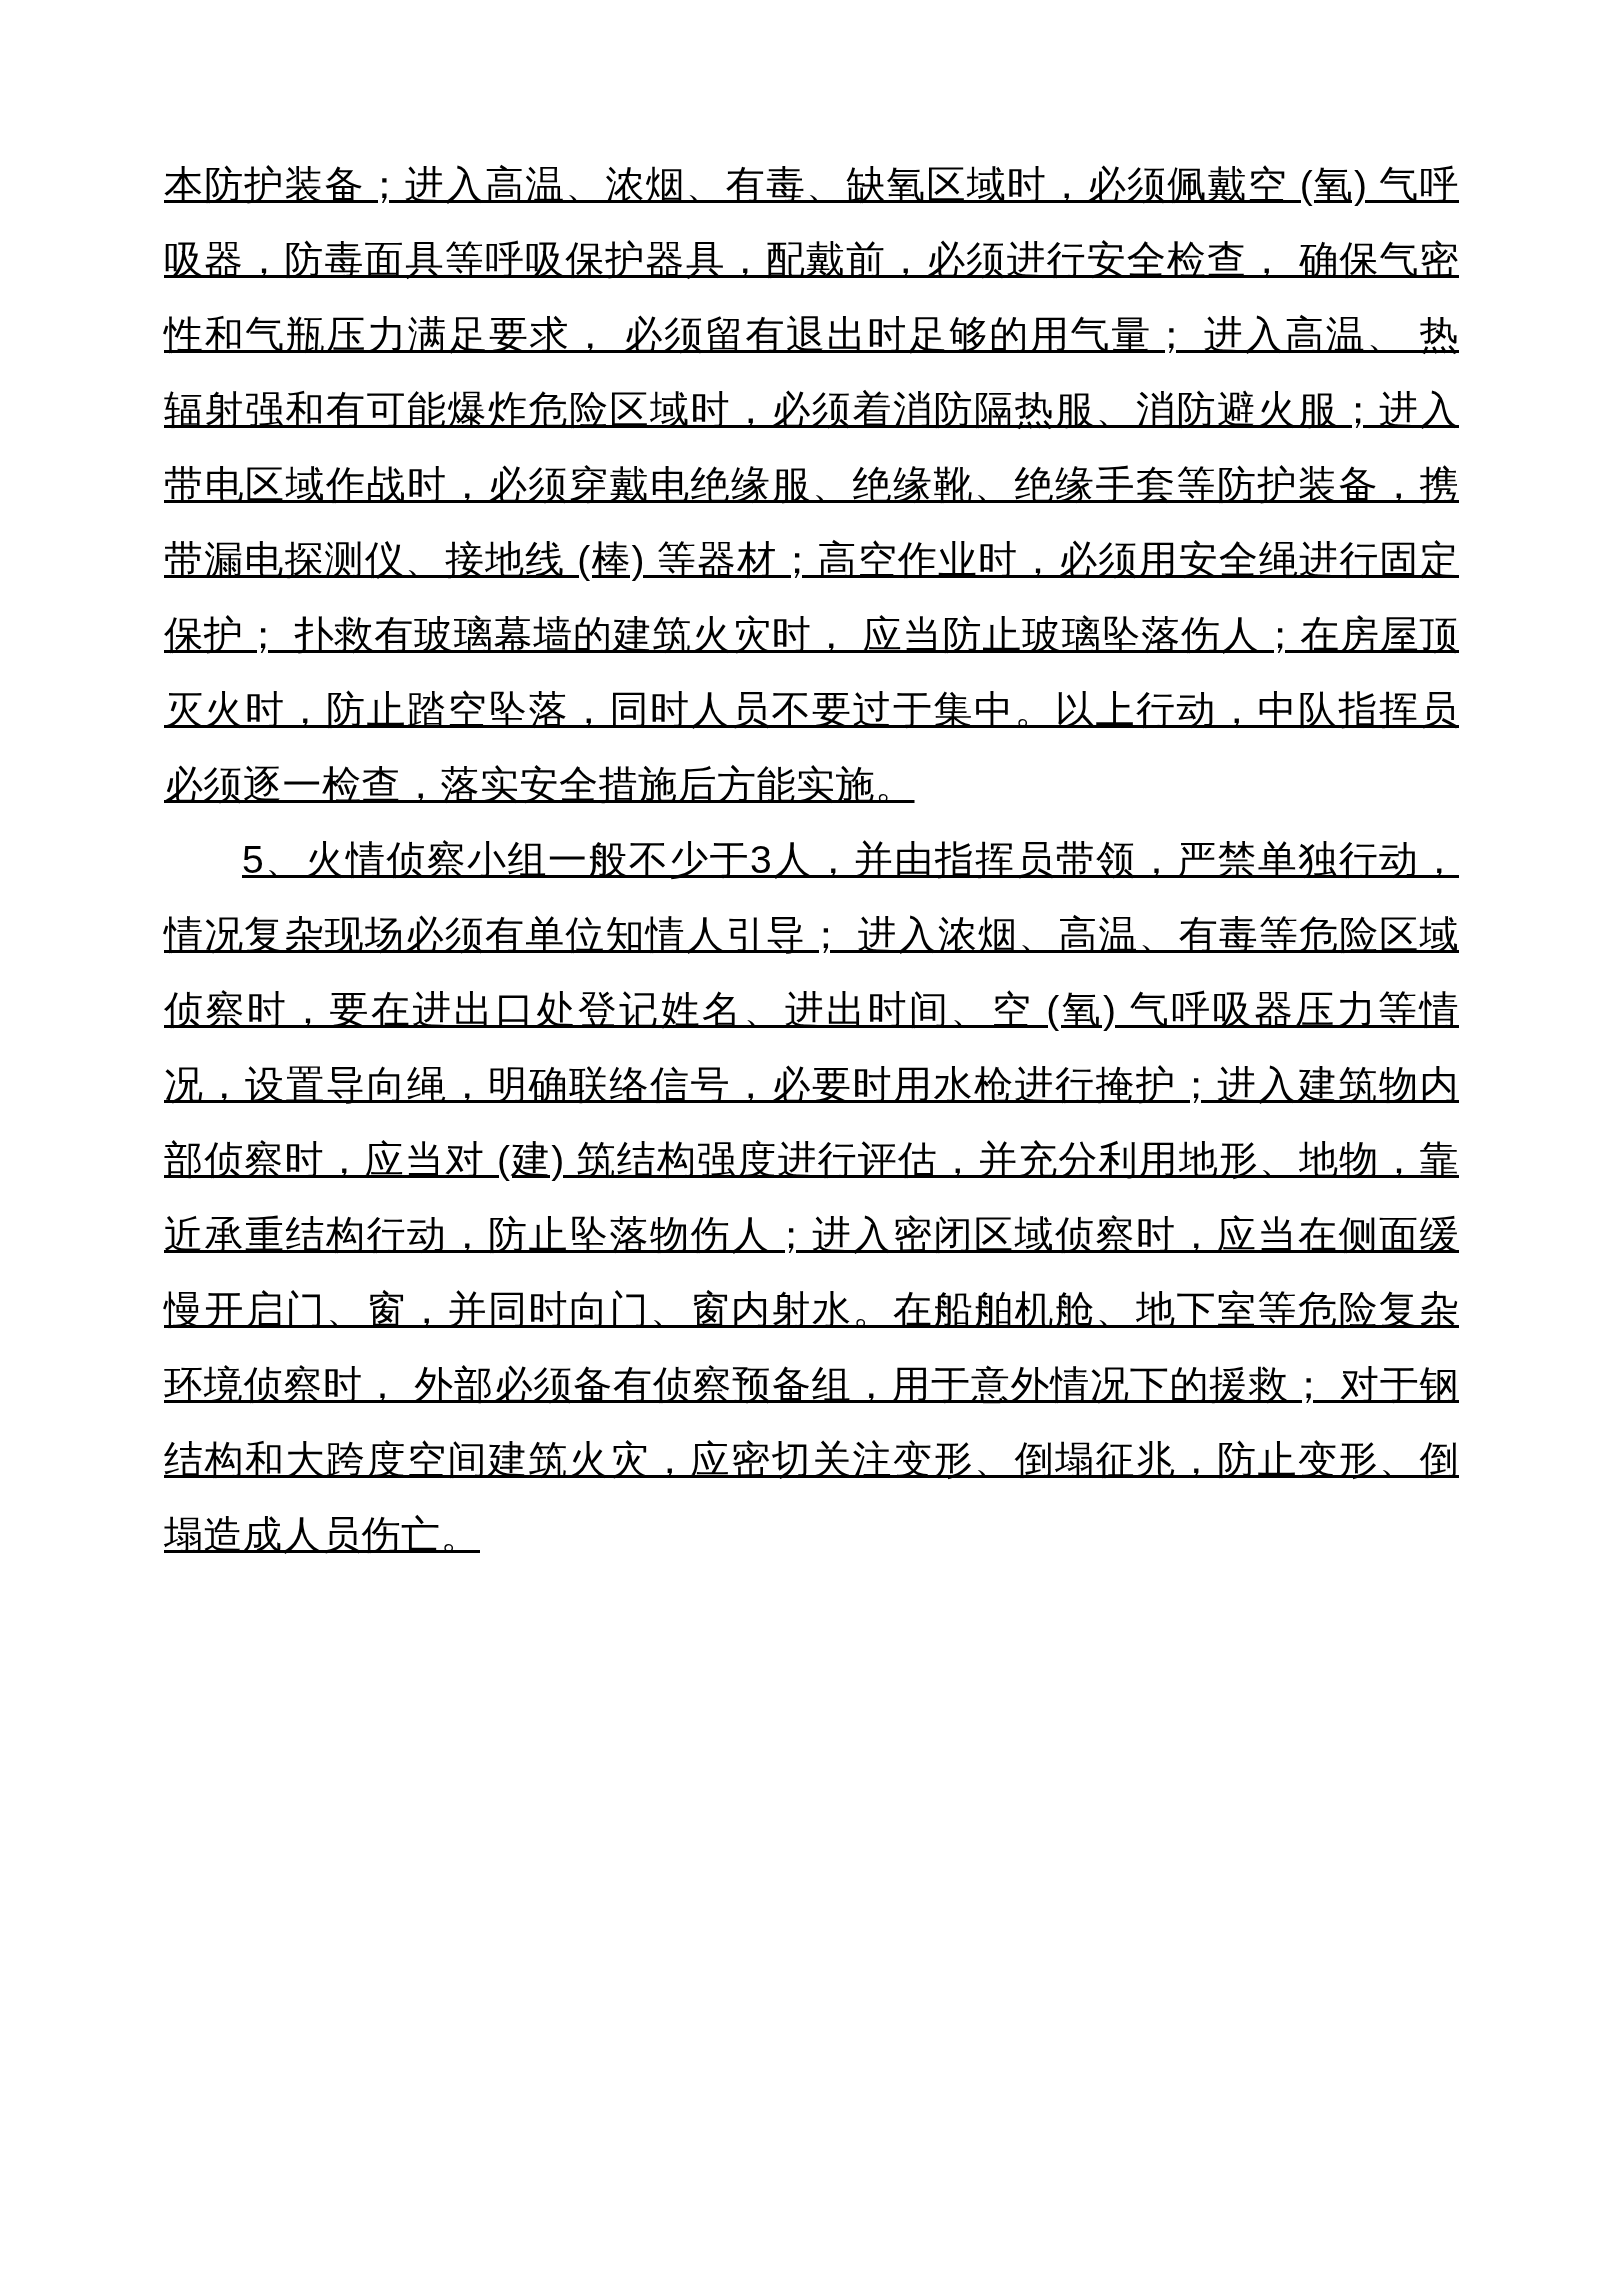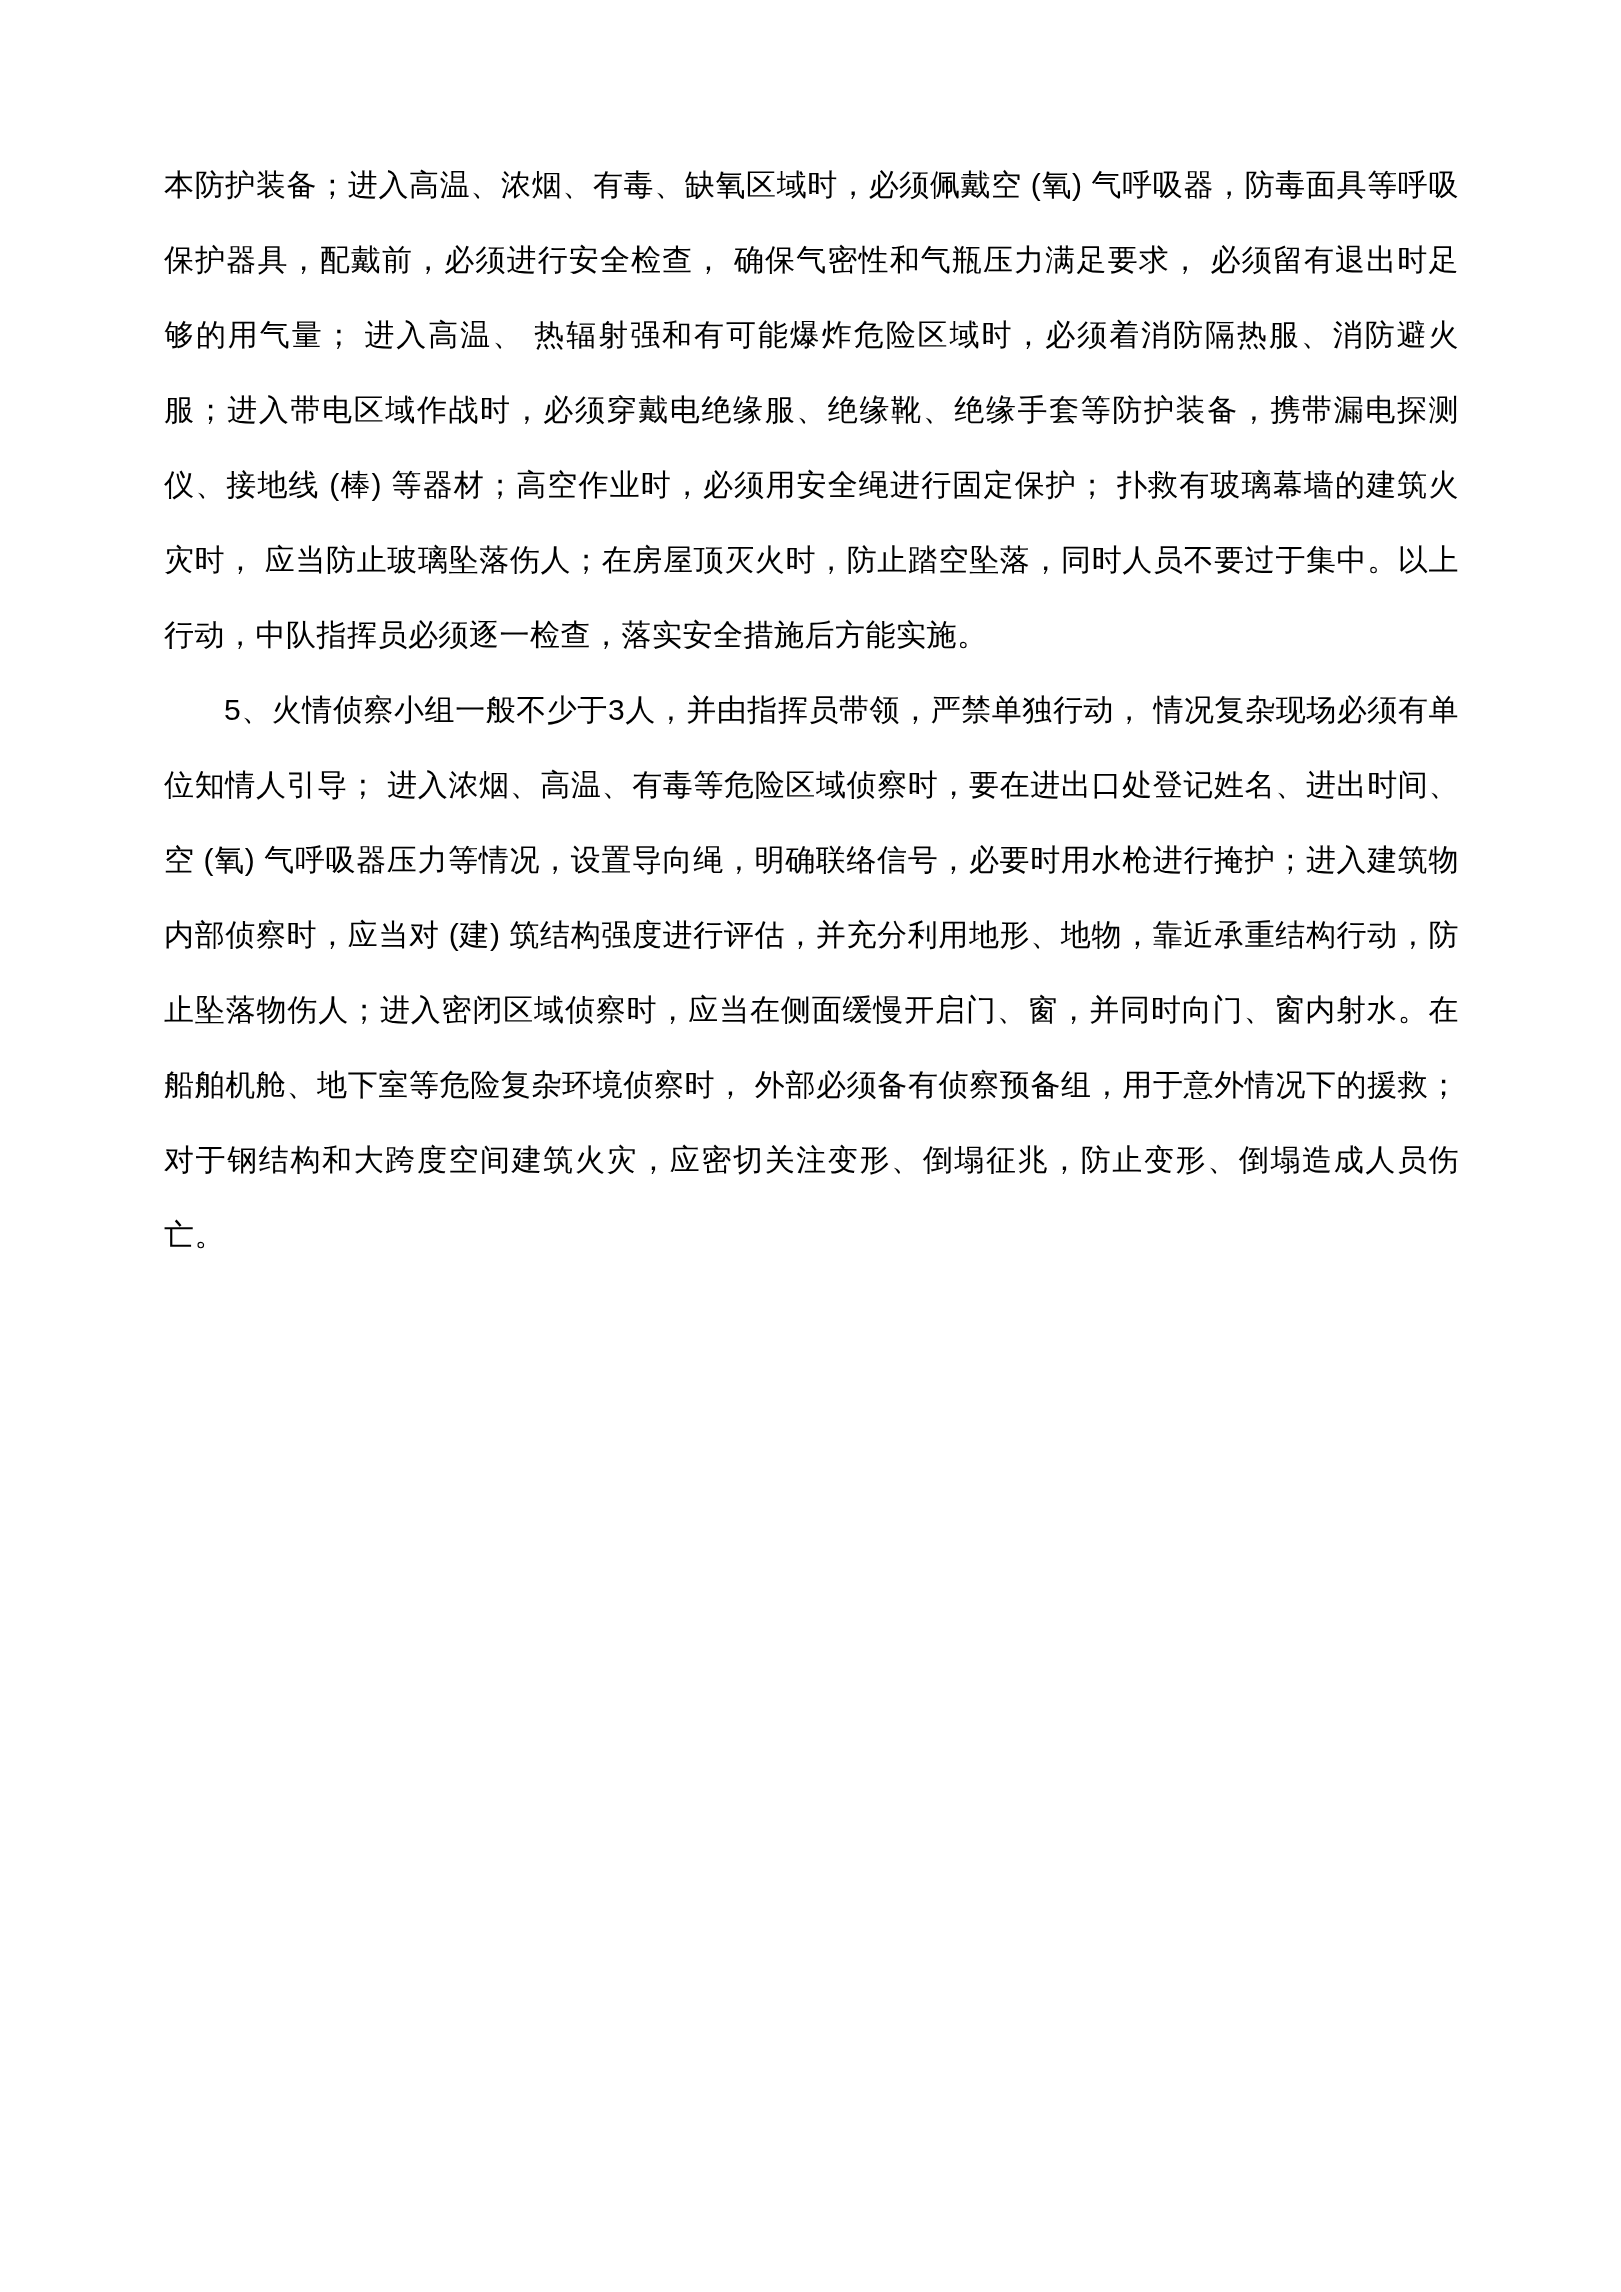--- a/index.html
+++ b/index.html
@@ -14,26 +14,27 @@
     margin: 0 auto;
     background: #ffffff;
     box-sizing: border-box;
     padding: 147px 162px 0 164px;
     font-family: "Liberation Sans", "DejaVu Sans", sans-serif;
     color: #000000;
     overflow: hidden;
   }
   .para {
     margin: 0;
-    font-size: 30px;
+    font-size: 39px;
     line-height: 75px;
     text-align: justify;
     text-justify: inter-ideograph;
     letter-spacing: 0.5px;
     word-break: break-all;
+    text-decoration: underline;
   }
   .para.indented {
     text-indent: 2em;
   }
 </style>
 </head>
 <body>
 
 <div class="page">
   <p class="para">本防护装备；进入高温、浓烟、有毒、缺氧区域时，必须佩戴空 (氧) 气呼吸器，防毒面具等呼吸保护器具，配戴前，必须进行安全检查， 确保气密性和气瓶压力满足要求， 必须留有退出时足够的用气量； 进入高温、 热辐射强和有可能爆炸危险区域时，必须着消防隔热服、消防避火服；进入带电区域作战时，必须穿戴电绝缘服、绝缘靴、绝缘手套等防护装备，携带漏电探测仪、接地线 (棒) 等器材；高空作业时，必须用安全绳进行固定保护； 扑救有玻璃幕墙的建筑火灾时， 应当防止玻璃坠落伤人；在房屋顶灭火时，防止踏空坠落，同时人员不要过于集中。以上行动，中队指挥员必须逐一检查，落实安全措施后方能实施。</p>

